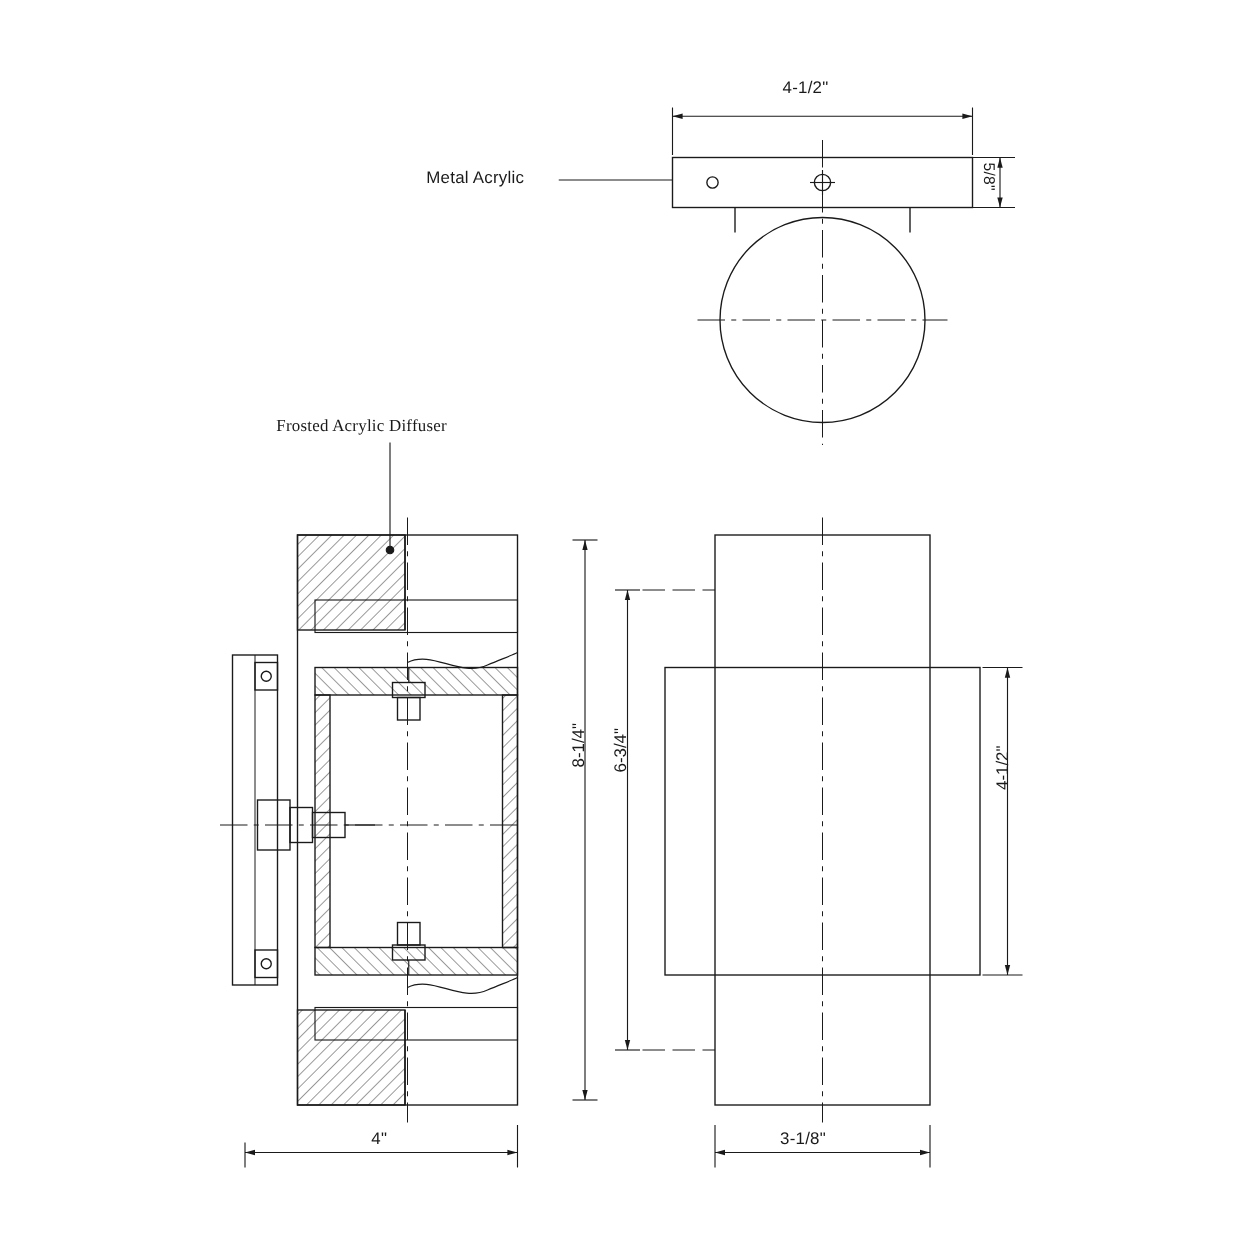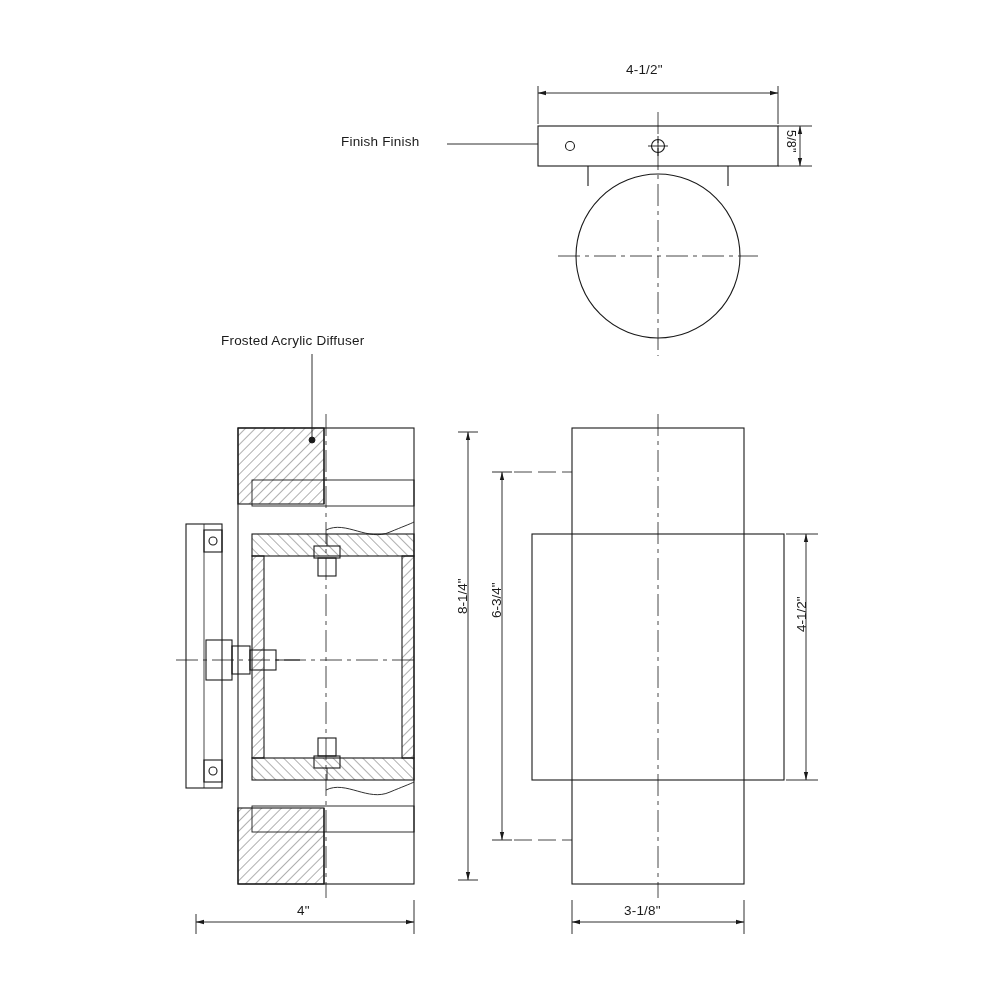--- a/index.html
+++ b/index.html
@@ -201,23 +201,23 @@
       </g>
     </g>
   </svg>
 
   <div class="lbl" style="left:626px; top:62px;">4-1/2"</div>
 
   <div class="lbl small" style="left:791px; top:130px;">
     <span class="rot-cw" style="display:inline-block; position:absolute; left:7px; top:0px;">5/8"</span>
   </div>
 
-  <div class="lbl" style="left:341px; top:134px;">Finish Finish</div>
-
-  <div class="lbl" style="left:221px; top:333px;">Frosted Acrylic Diffuser</div>
+  <div class="lbl" style="left:341px; top:134px;">Metal Acrylic</div>
+
+  <div class="lbl" style="left:221px; top:333px;font-family:Liberation Serif, serif;">Frosted Acrylic Diffuser</div>
 
   <div style="position:absolute; left:455px; top:614px;">
     <span class="rot-ccw" style="display:block; position:absolute; left:0; top:0; font-size:13.5px; font-family:'Liberation Sans', sans-serif; white-space:nowrap;">8-1/4"</span>
   </div>
 
   <div style="position:absolute; left:489px; top:618px;">
     <span class="rot-ccw" style="display:block; position:absolute; left:0; top:0; font-size:13.5px; font-family:'Liberation Sans', sans-serif; white-space:nowrap;">6-3/4"</span>
   </div>
 
   <div class="lbl" style="left:297px; top:903px;">4"</div>

